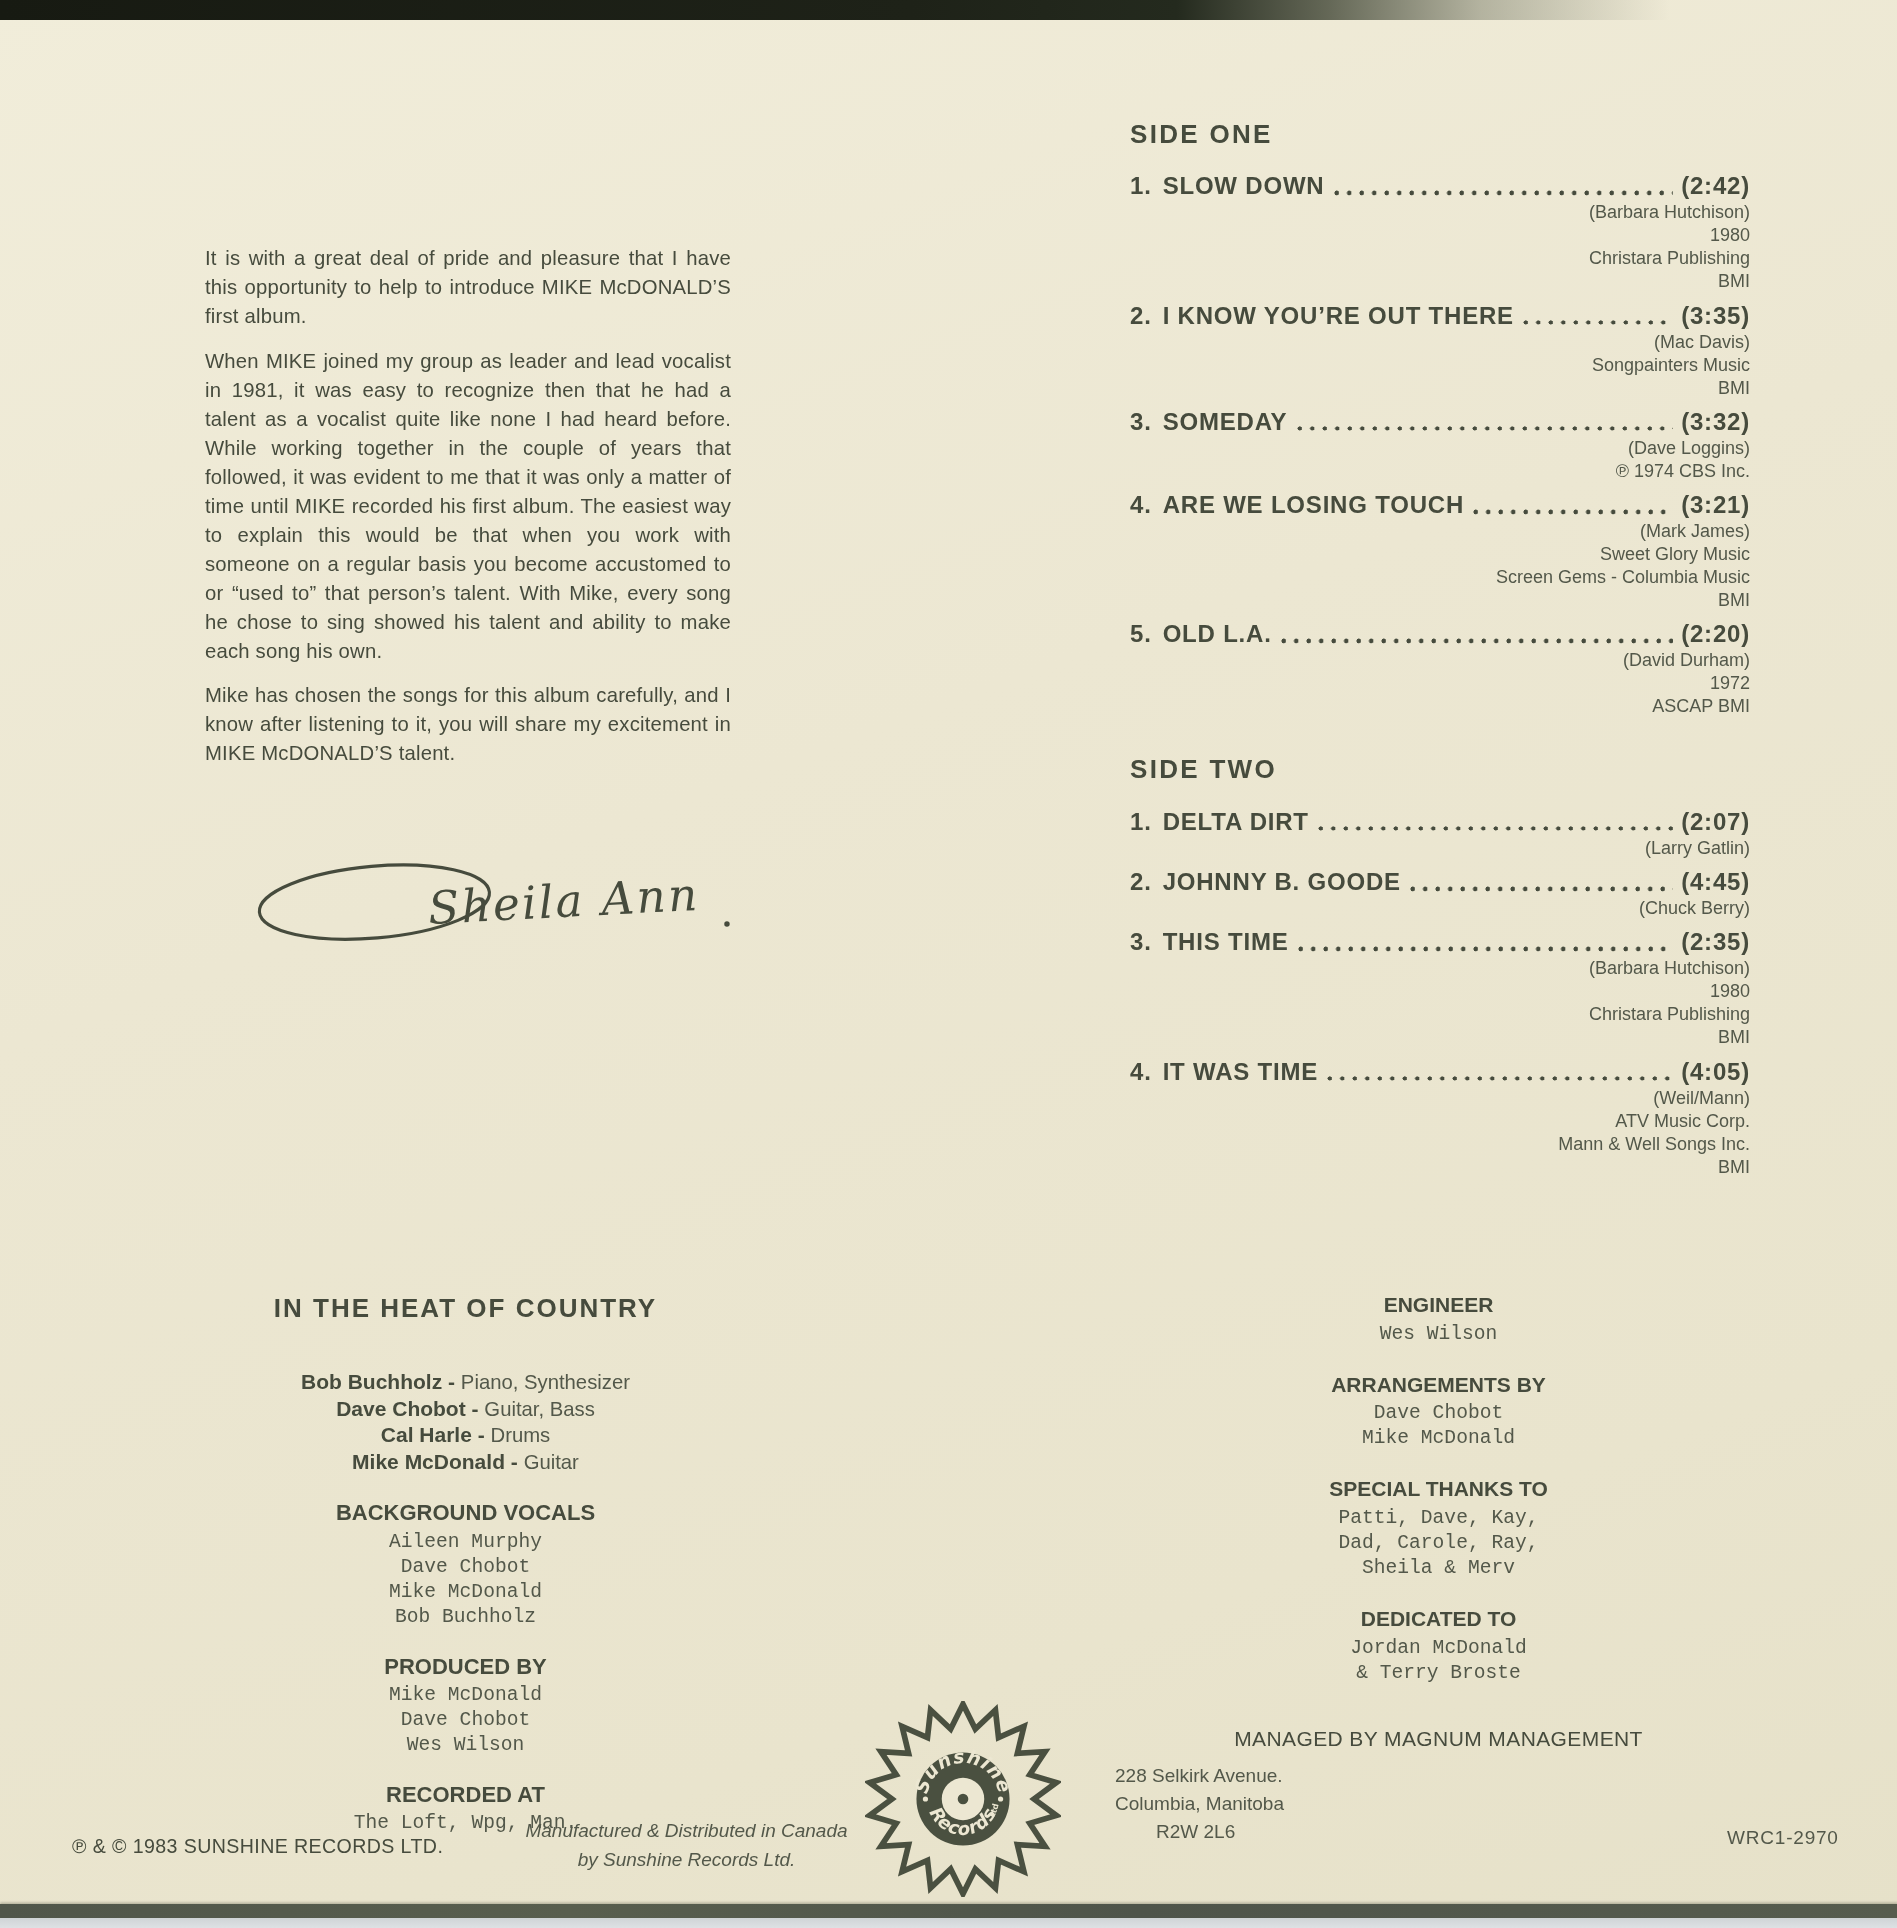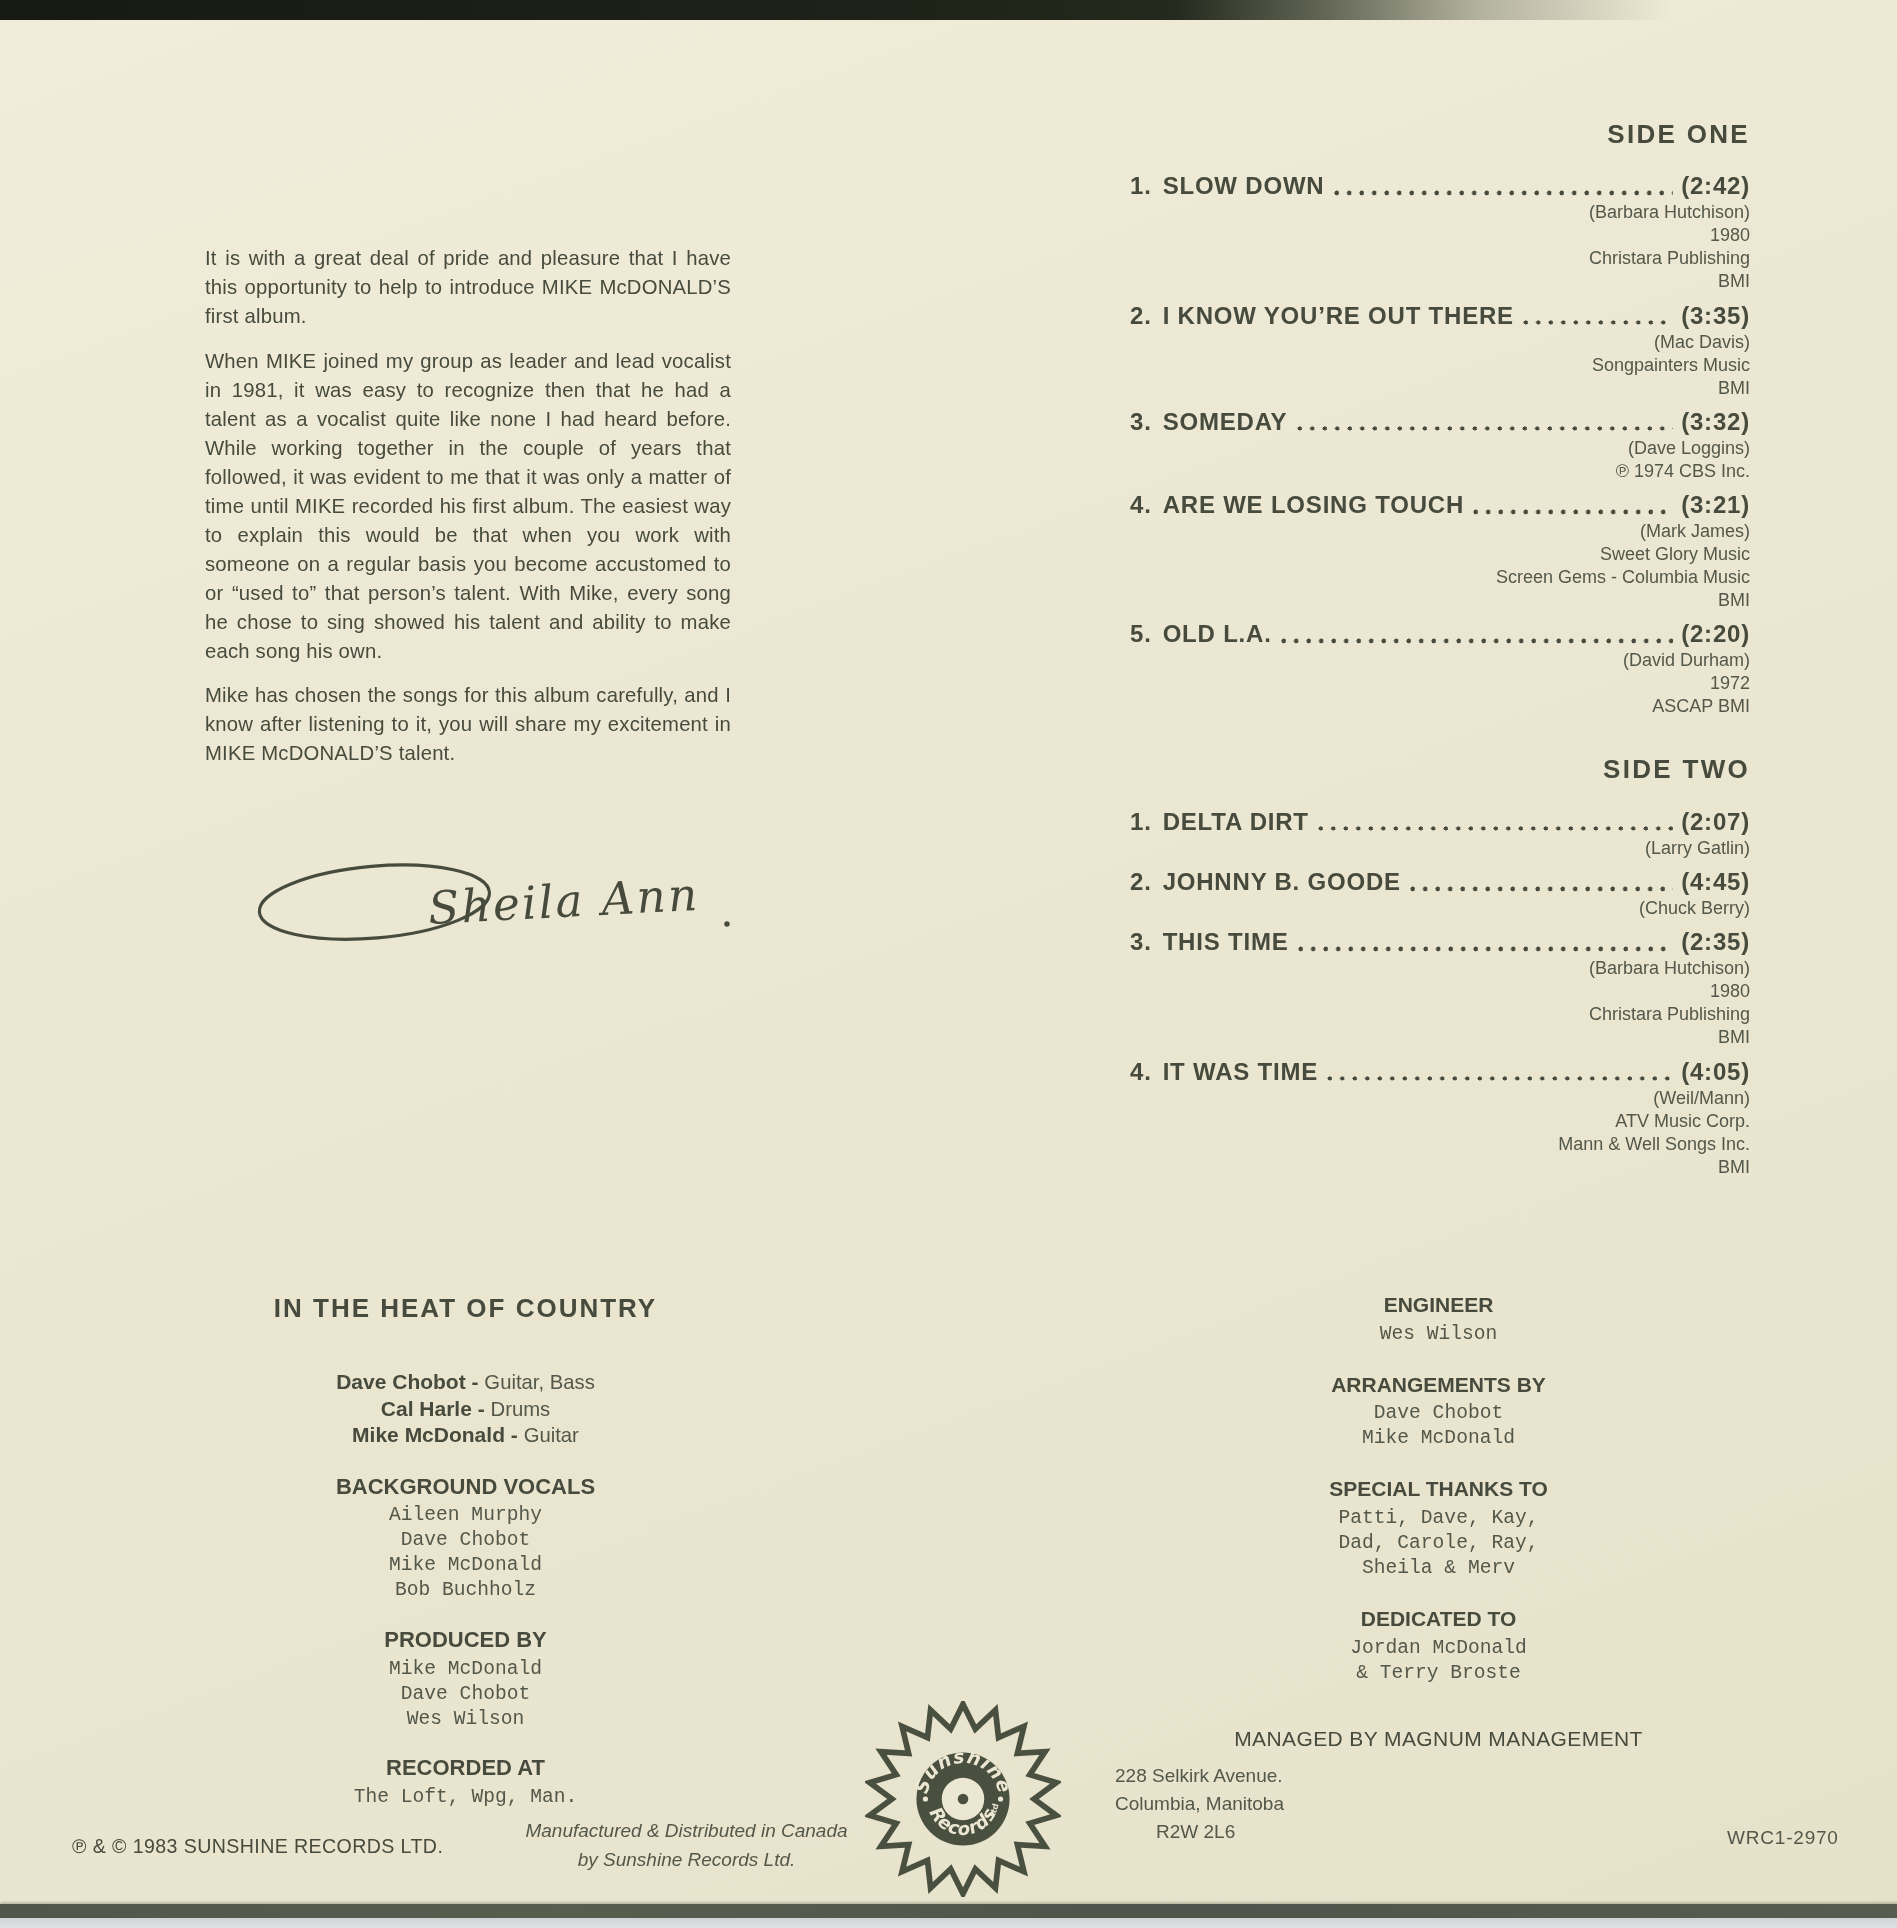--- a/index.html
+++ b/index.html
@@ -37,21 +37,21 @@
     font-size:20.3px;line-height:29px;letter-spacing:0.2px;
     text-align:justify;color:var(--ink);
   }
   .intro p{margin:0 0 15.6px 0;}
 
   
   .sig{position:absolute;left:249px;top:846px;width:516px;height:117px;}
 
   
   .side-col{position:absolute;left:1130px;top:119px;width:620px;}
-  .side-header{text-align:right;font-weight:bold;font-size:26px;letter-spacing:2.3px;margin-bottom:20.3px;}
+  .side-header{text-align:left;font-weight:bold;font-size:26px;letter-spacing:2.3px;margin-bottom:20.3px;}
   .side-gap{margin-top:36px;}
   .track{margin-bottom:6.3px;}
   .trow{display:flex;align-items:baseline;font-weight:bold;font-size:24px;letter-spacing:0.8px;line-height:31px;white-space:nowrap;}
   .tnum{margin-right:11px;}
   .leader{
     flex:1;height:5.5px;margin:0 7.8px 5.5px 9.4px;align-self:flex-end;
     background-image:radial-gradient(circle at 2.7px 2.7px,var(--ink) 2px,rgba(0,0,0,0) 2.5px);
     background-size:12.5px 5.5px;background-repeat:repeat-x;
   }
   .ttime{white-space:nowrap;}
@@ -212,20 +212,21 @@
       <div class="tcredit">ATV Music Corp.</div>
       <div class="tcredit">Mann &amp; Well Songs Inc.</div>
       <div class="tcredit">BMI</div>
     </div>
   </div>
 
   <div class="credits-left">
     <div class="album-title">IN THE HEAT OF COUNTRY</div>
 
     <div class="personnel">
+      <div class="p-line"><span class="p-name">Bob Buchholz</span><span class="p-name"> - </span><span class="p-role">Piano, Synthesizer</span></div>
       <div class="p-line"><span class="p-name">Dave Chobot</span><span class="p-name"> - </span><span class="p-role">Guitar, Bass</span></div>
       <div class="p-line"><span class="p-name">Cal Harle</span><span class="p-name"> - </span><span class="p-role">Drums</span></div>
       <div class="p-line"><span class="p-name">Mike McDonald</span><span class="p-name"> - </span><span class="p-role">Guitar</span></div>
     </div>
 
     <div class="csec">
       <div class="csec-h">BACKGROUND VOCALS</div>
       <div class="csec-line">Aileen Murphy</div>
       <div class="csec-line">Dave Chobot</div>
       <div class="csec-line">Mike McDonald</div>

